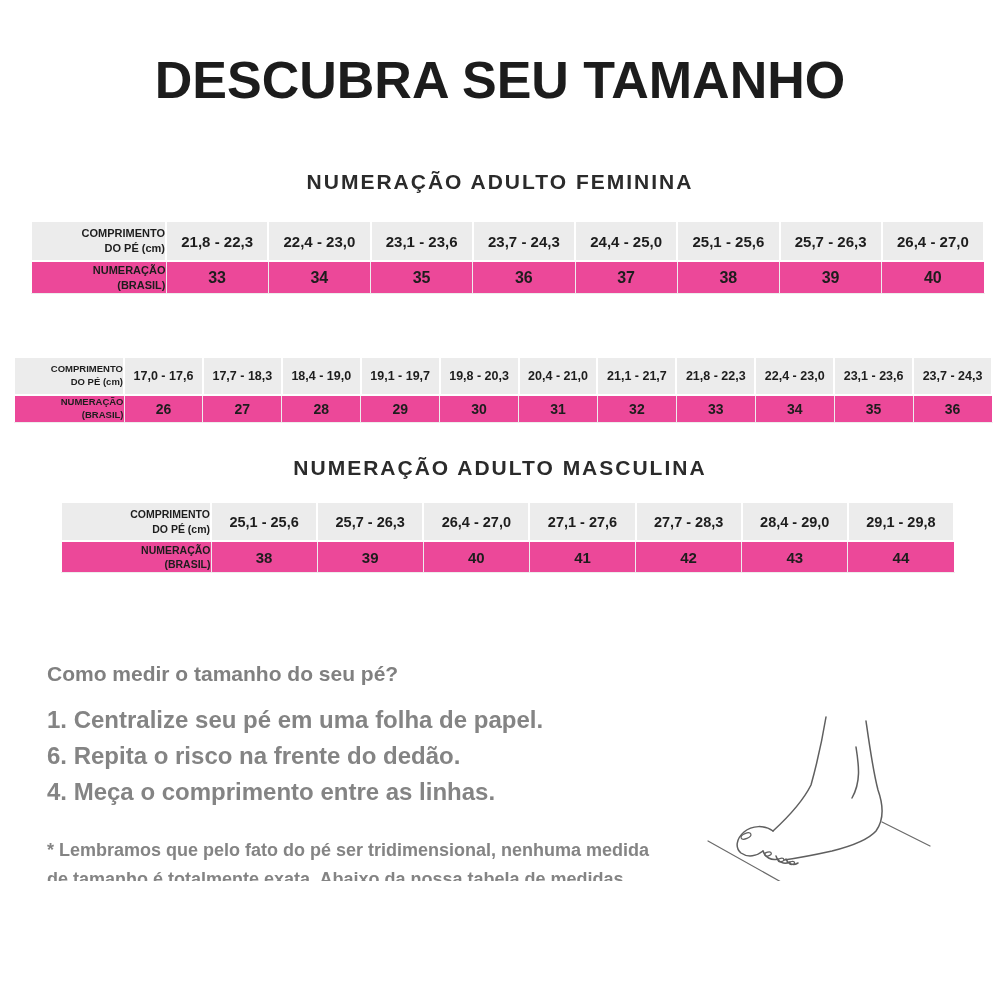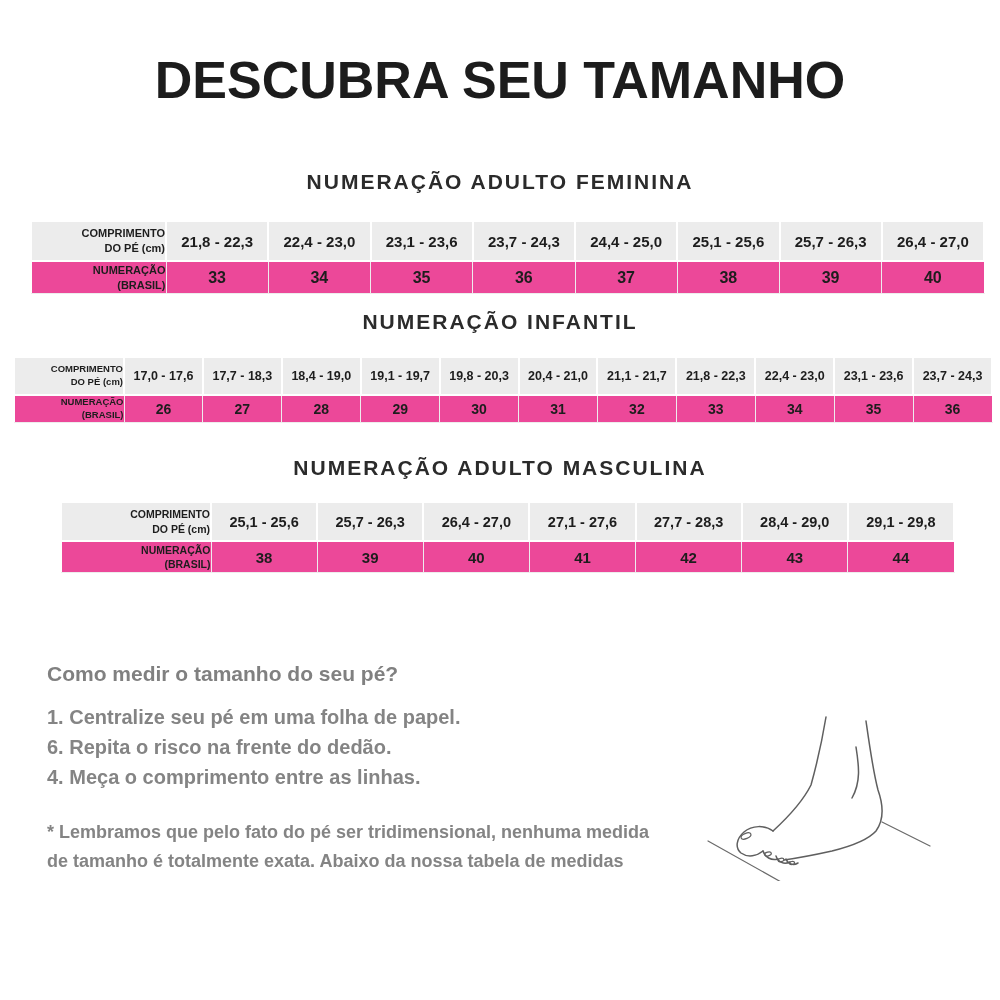--- a/index.html
+++ b/index.html
@@ -52,21 +52,21 @@
   .t-inf td.lbl     { width:99px; }
   .t-inf td.lbl div { font-size:9.5px; }
 
   .t-mas tr.head td { height:37px; font-size:14.5px; }
   .t-mas tr.body td { height:30px; font-size:15px; }
   .t-mas td.lbl     { width:139px; }
   .t-mas td.lbl div { font-size:10.5px; }
 
   .howto { position:absolute; left:47px; top:646px; width:615px; color:#848484; }
   .howto h3 { margin:16px 0 16px 0; font-size:21px; font-weight:700; color:#808080; }
-  .howto .step { font-size:20px; font-weight:700; line-height:1.5; }
+  .howto .step { font-size:24px; font-weight:700; line-height:1.5; }
   .howto .note { margin-top:26px; font-size:18px; font-weight:700; line-height:1.6; }
 
   .foot-art { position:absolute; left:680px; top:698px; width:300px; height:210px; }
   .foot-art svg { width:100%; height:100%; }
   .foot-art path { fill:none; stroke:#5f5f5f; stroke-width:1.5; stroke-linecap:round; }
   .foot-art ellipse { fill:none; stroke:#5f5f5f; stroke-width:1.2; }
   .foot-art .mark { stroke:#6a6a6a; stroke-width:1.2; }
 </style>
 </head>
 <body>
@@ -104,21 +104,20 @@
         <td>36</td>
         <td>37</td>
         <td>38</td>
         <td>39</td>
         <td>40</td>
       </tr>
     </tbody>
       </table>
   </div>
 
-  <h2 class="section-title" id="st-inf">NUMERAÇÃO INFANTIL</h2>
   <div class="tbl-wrap" id="tw-inf">
     <table class="sizes t-inf">
       <tbody>
           <tr class="head">
         <td class="lbl">
           <div>COMPRIMENTO</div>
           <div>DO PÉ (cm)</div>
         </td>
         <td>17,0 - 17,6</td>
         <td>17,7 - 18,3</td>

